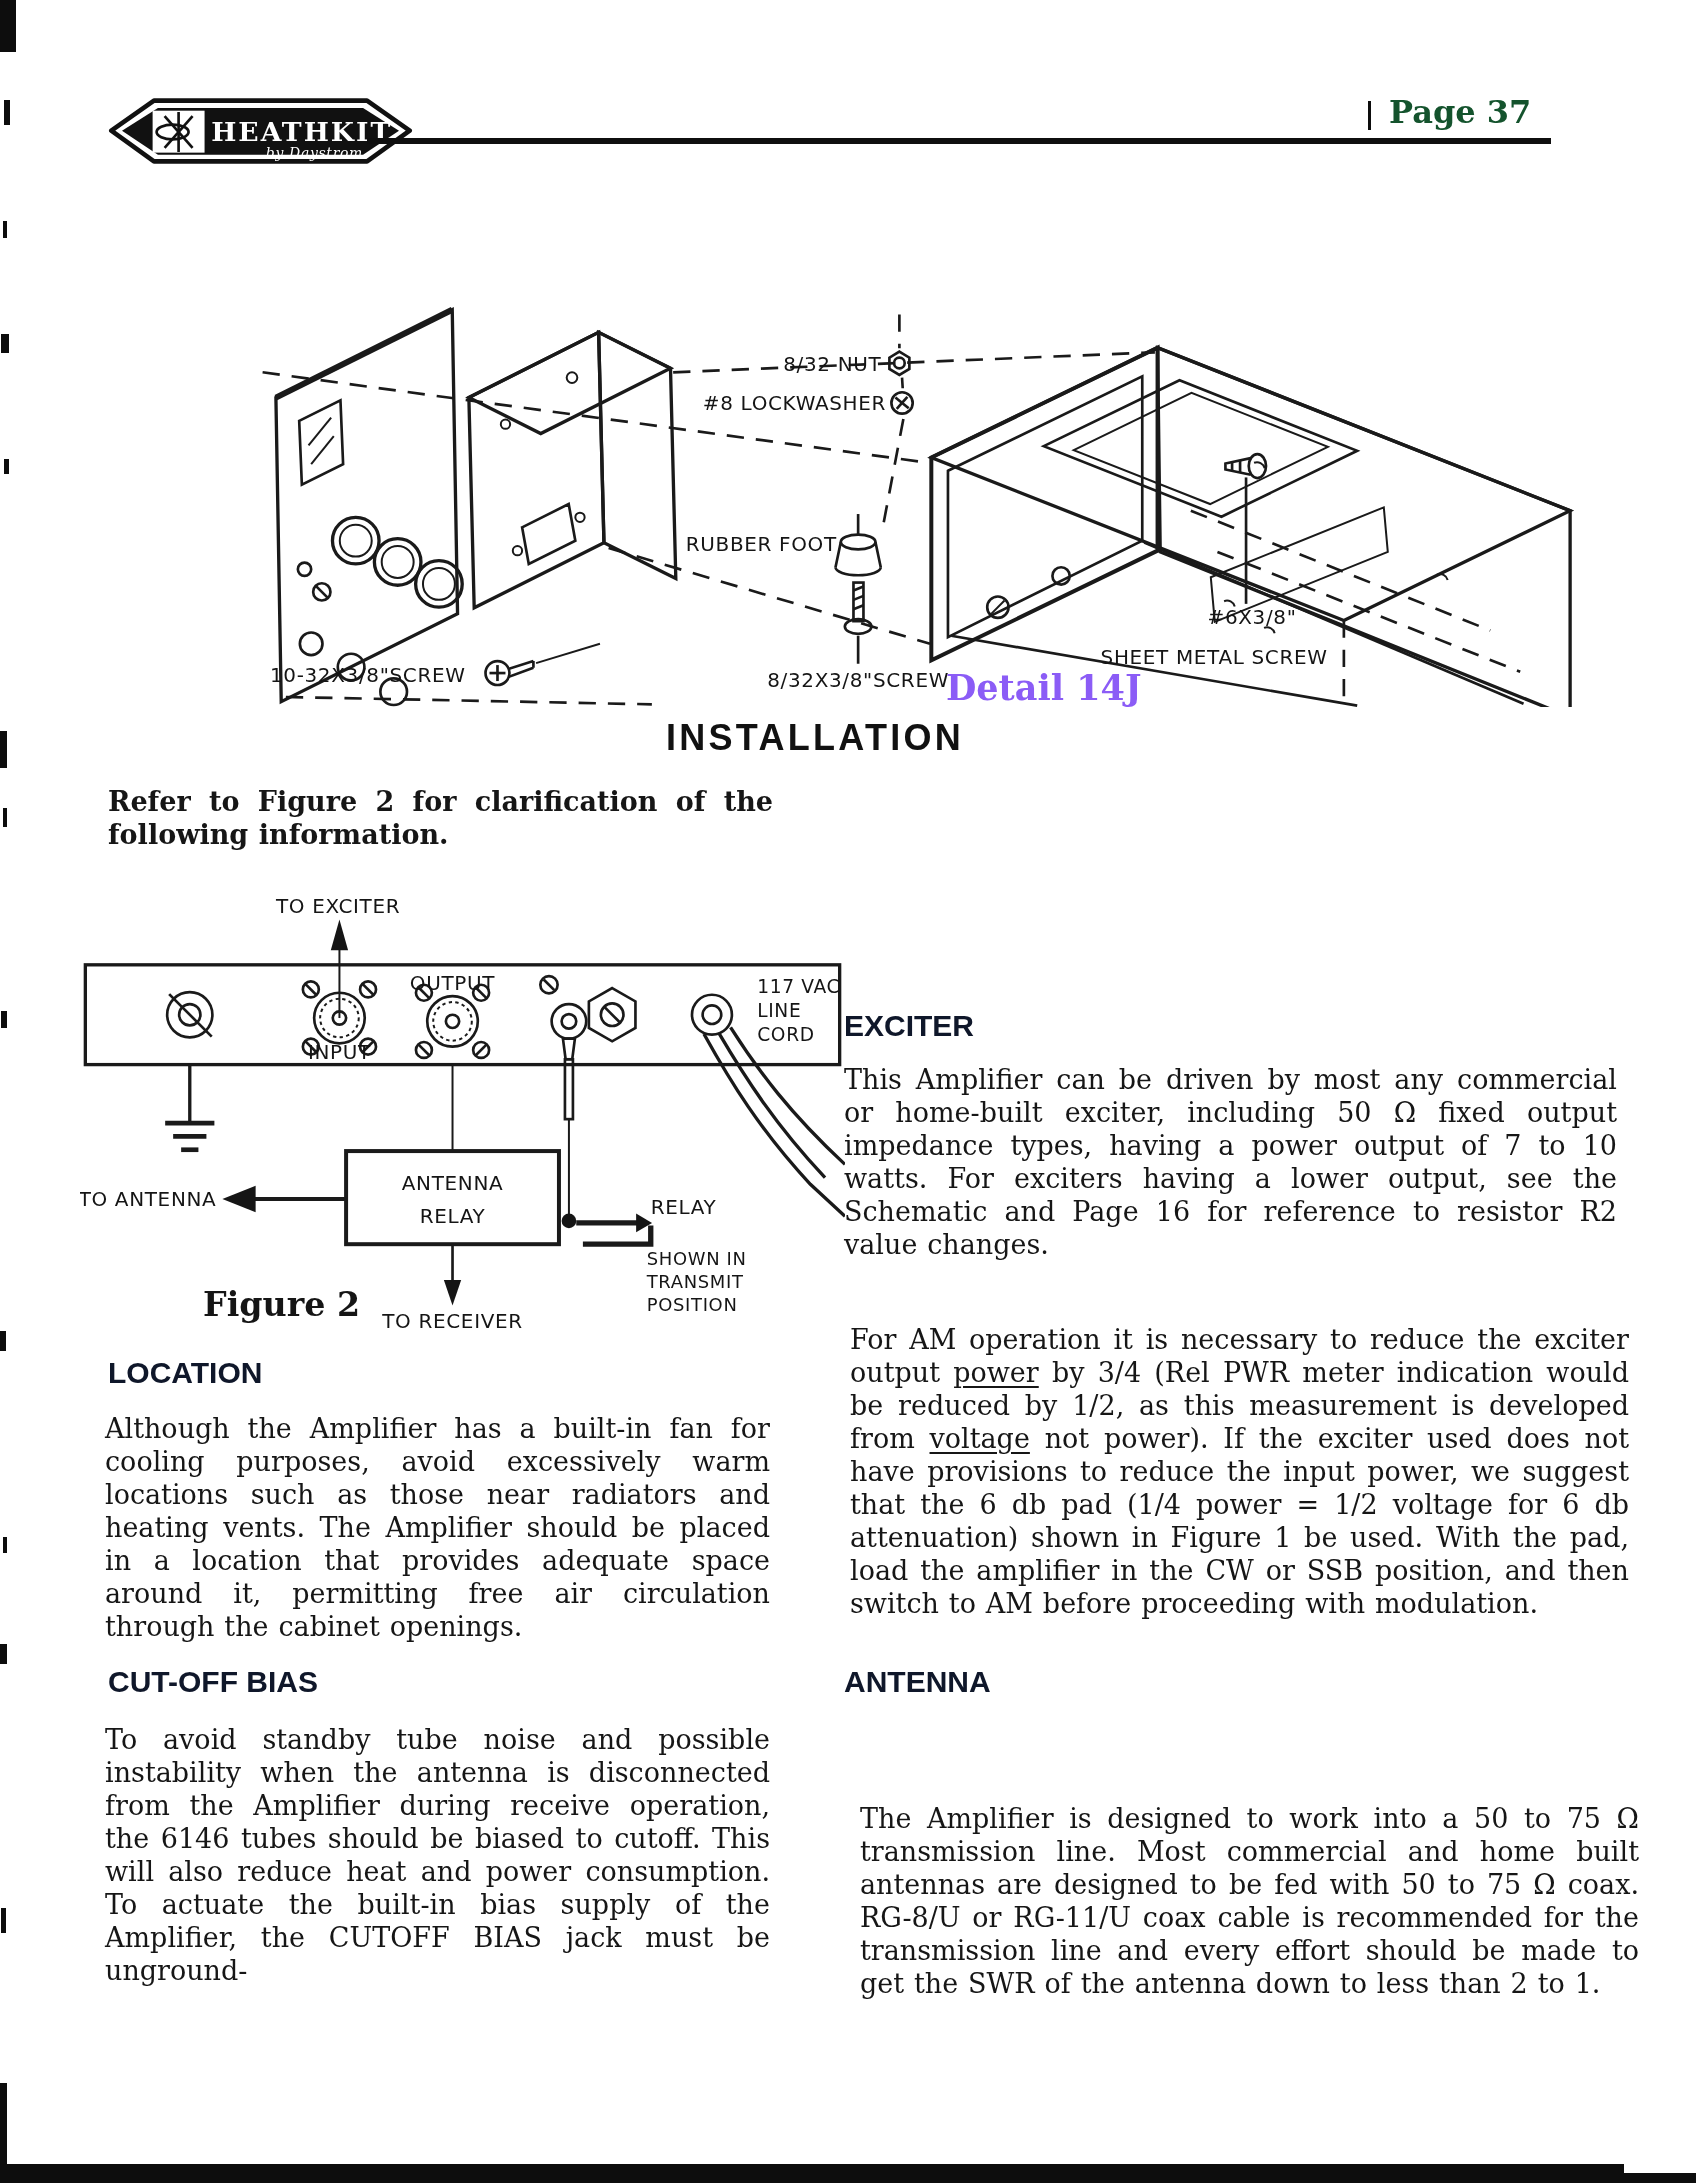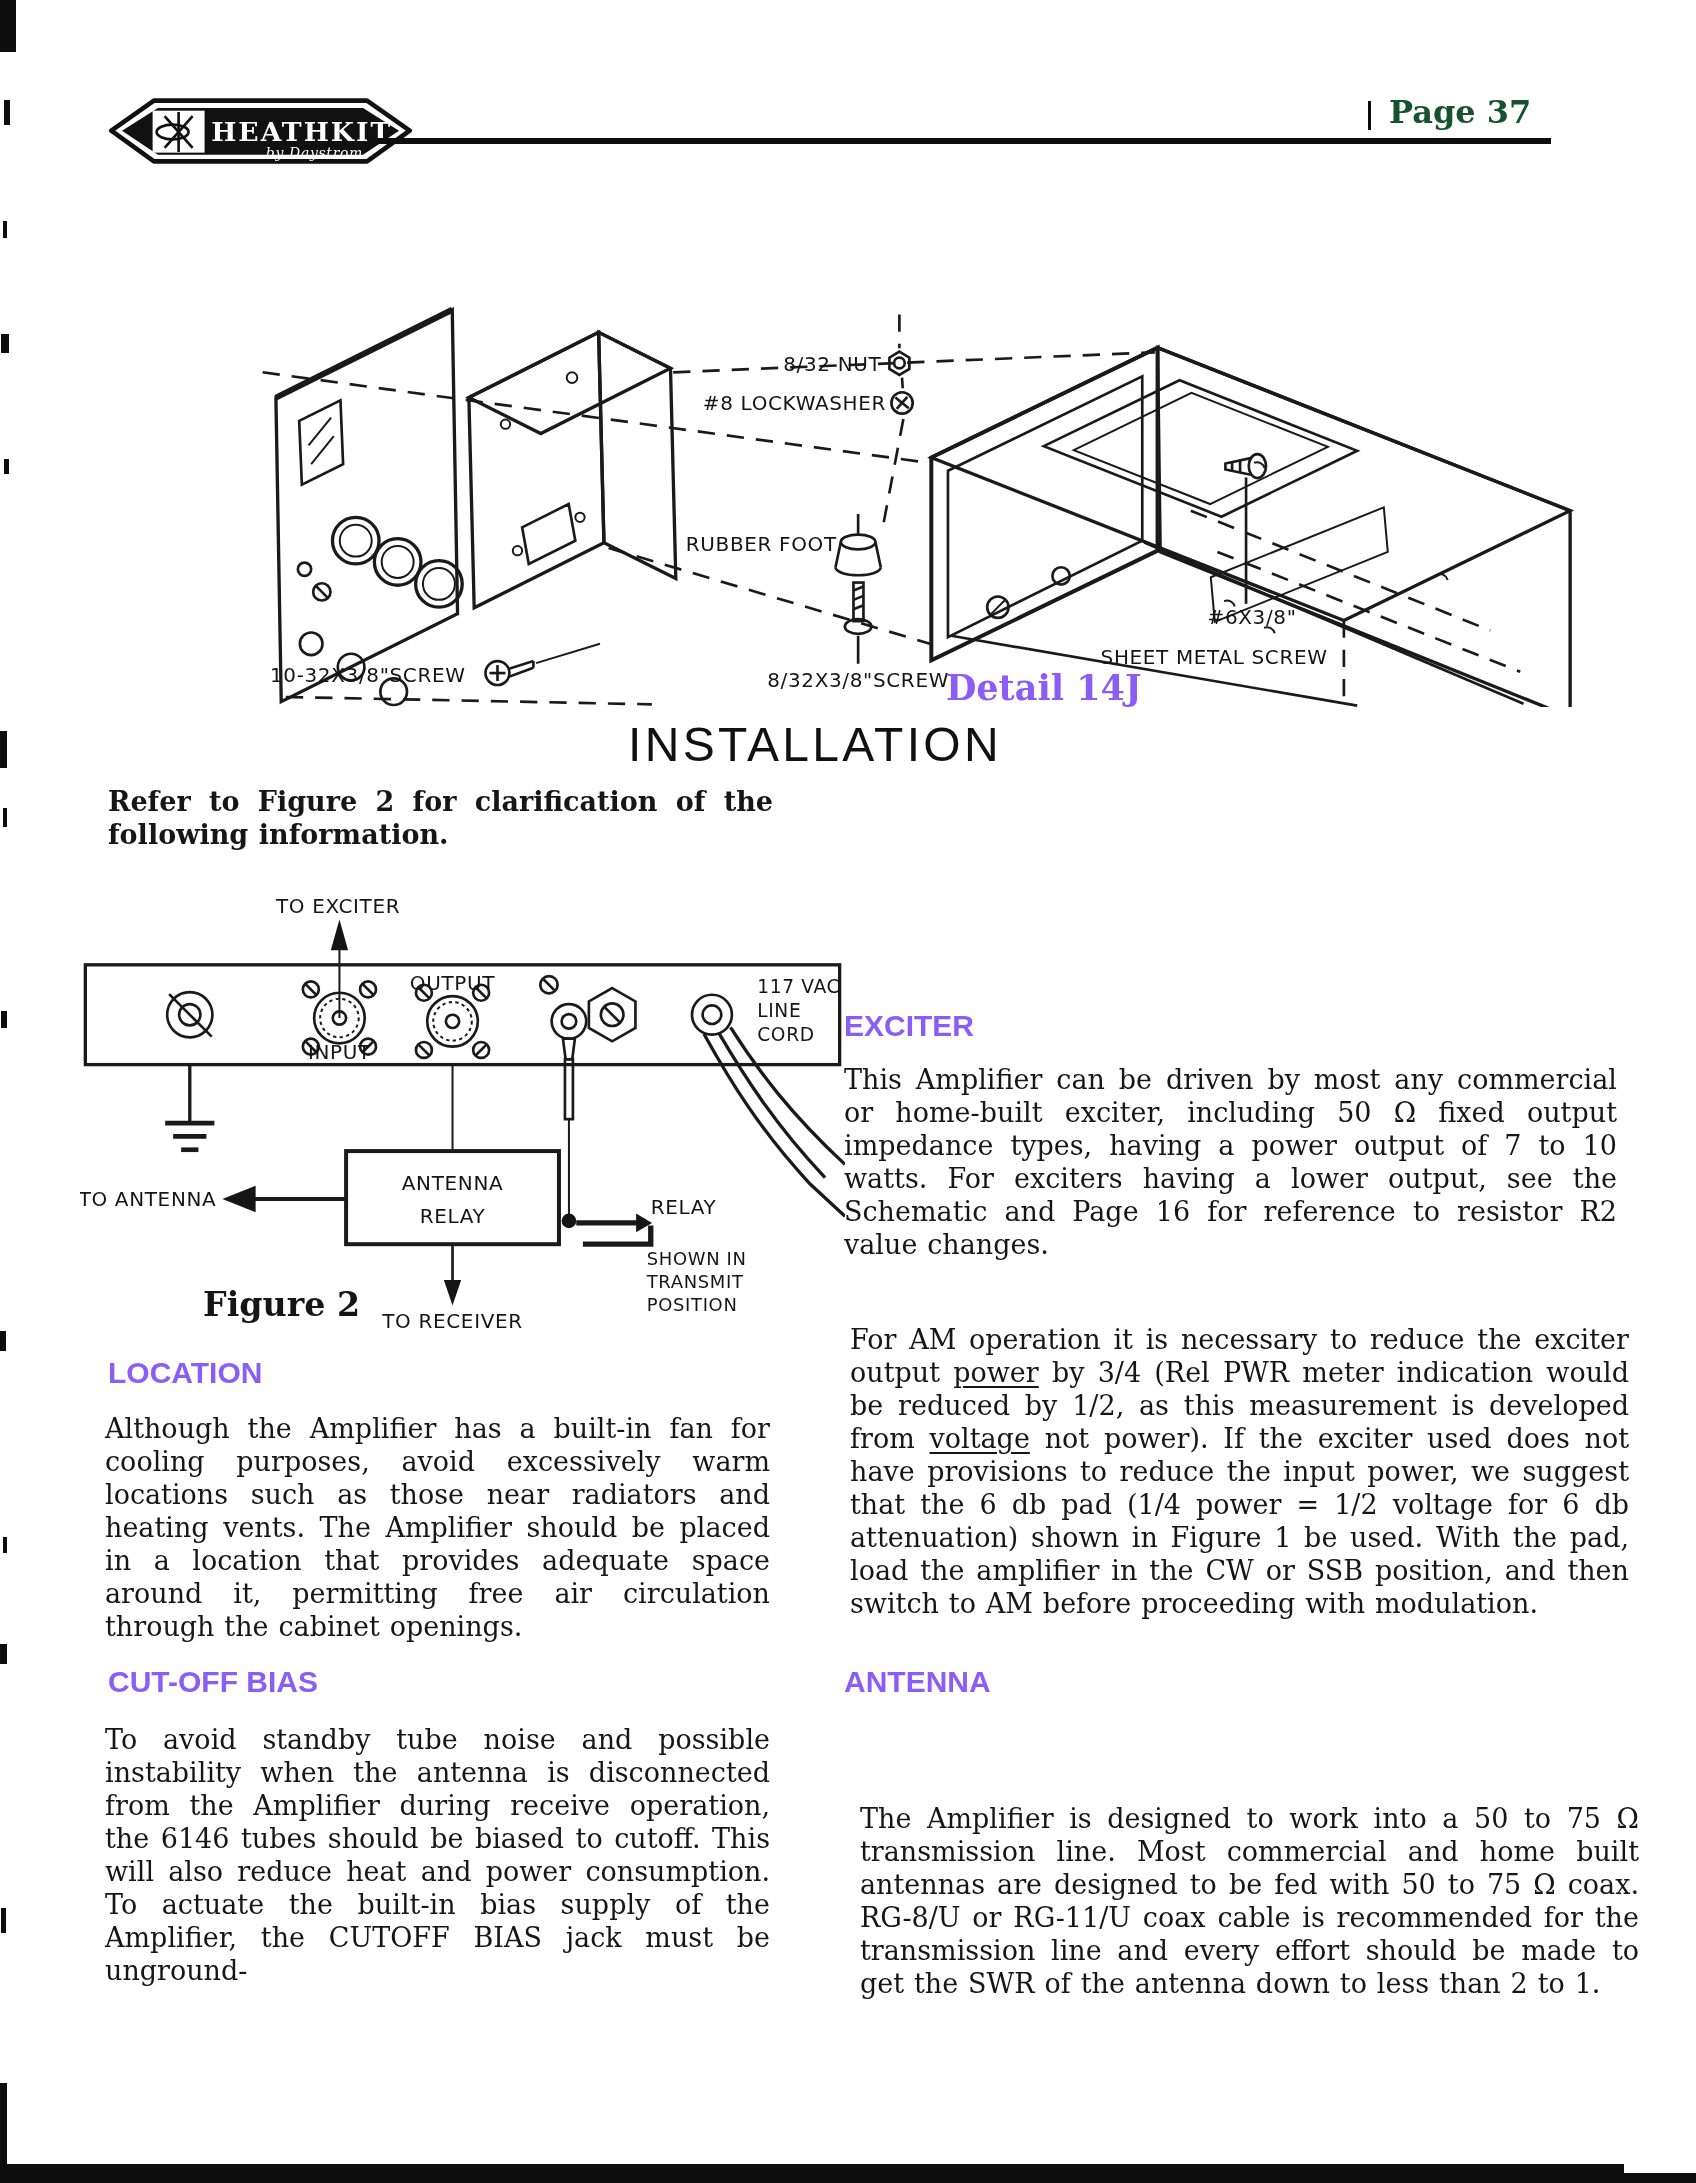--- a/index.html
+++ b/index.html
@@ -1,21 +1,21 @@
 <!DOCTYPE html>
 <html style="font-size:10.6px"><head>
 <meta charset="utf-8">
 <style>
   html,body{margin:0;padding:0;background:#888;}
   #page{position:relative;width:1697px;height:2183px;background:#ffffff;overflow:hidden;
         font-family:"DejaVu Serif",serif;color:#141414;}
   .abs{position:absolute;}
   .body-text{font-size:27px;line-height:33px;text-align:justify;word-spacing:1.3px;color:#161616;}
-  .section-heading{font-family:"Liberation Sans",sans-serif;font-weight:bold;font-size:30px;color:#8b5cf6;}
-  .page-title{font-family:"Liberation Sans",sans-serif;font-weight:normal;font-size:48px;letter-spacing:3.3px;color:#111;text-align:center;}
+  .section-heading{font-family:"Liberation Sans",sans-serif;font-weight:bold;font-size:30px;color:#0f172a;}
+  .page-title{font-family:"Liberation Sans",sans-serif;font-weight:bold;font-size:36px;letter-spacing:3.3px;color:#111;text-align:center;}
   .figure-caption{font-family:"DejaVu Serif",serif;font-weight:bold;font-size:35px;color:#8b5cf6;}
   .page-num{font-family:"DejaVu Serif",serif;font-weight:bold;font-size:32px;color:#14532d;}
   .u{text-decoration:underline;text-decoration-thickness:2px;text-underline-offset:4px;}
   .artifact{background:#0d0d0d;position:absolute;}
   svg text{font-family:"DejaVu Sans",sans-serif;font-size:30px;fill:#151515;letter-spacing:1px;}
   svg .cap{font-family:"DejaVu Serif",serif;font-weight:bold;font-size:50px;letter-spacing:0;}
   svg .ln{stroke:#1a1a1a;fill:none;}
 </style>
 </head>
 <body>

